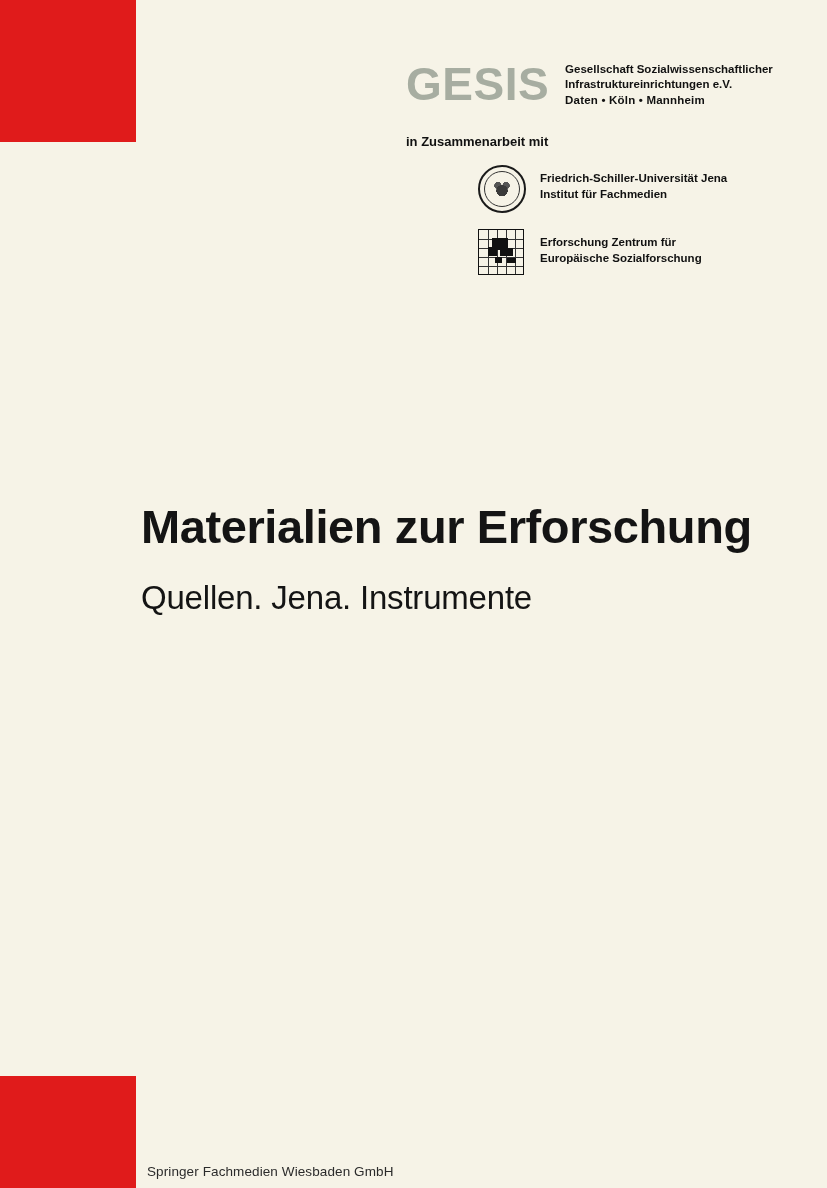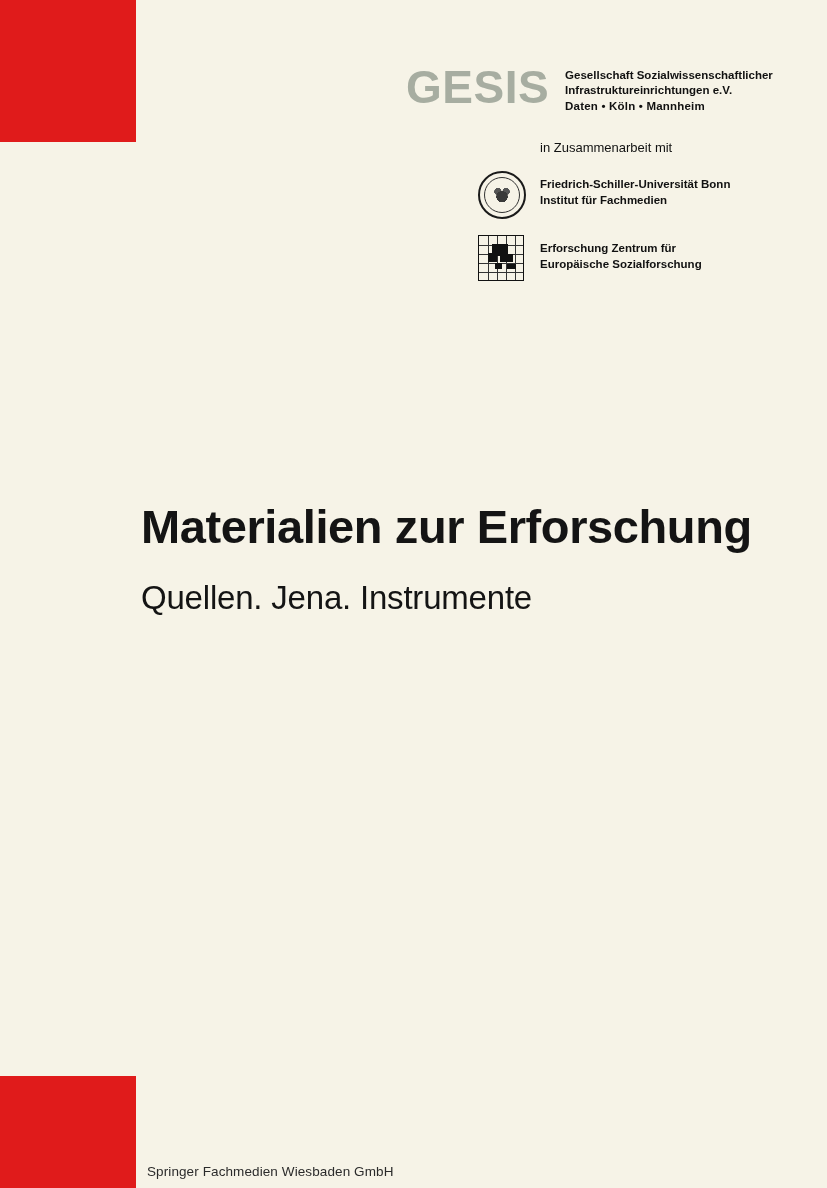--- a/index.html
+++ b/index.html
@@ -54,36 +54,35 @@
   .gesis-word {
     font-size: 46px;
     font-weight: bold;
     letter-spacing: 0.5px;
     color: #a7ada1;
     line-height: 0.95;
     font-family: "Liberation Sans", sans-serif;
   }
   .gesis-sub {
     margin-left: 16px;
-    margin-top: 6px;
+    margin-top: 0;
     font-size: 11.5px;
     font-weight: bold;
     line-height: 1.33;
     color: #111;
     white-space: nowrap;
   }
   .gesis-cities {
     letter-spacing: 0.2px;
   }
 
   .coop-line {
     margin-top: 26px;
-    margin-left: 134px;
     font-size: 13px;
-    font-weight: normal;
+    font-weight: bold;
     color: #111;
   }
 
   .partner {
     display: flex;
     align-items: center;
     margin-top: 12px;
     margin-left: 68px;
   }
   .partner-emblem {
@@ -198,21 +197,21 @@
       </div>
     </div>
 
     <div class="coop-line">in Zusammenarbeit mit</div>
 
     <div class="partner">
       <div class="partner-emblem">
         <div class="seal"></div>
       </div>
       <div class="partner-text">
-        <div>Friedrich-Schiller-Universität Bonn</div>
+        <div>Friedrich-Schiller-Universität Jena</div>
         <div>Institut für Fachmedien</div>
       </div>
     </div>
 
     <div class="partner">
       <div class="partner-emblem">
         <div class="mzes">
           <div class="lat" style="top:9px"></div>
           <div class="lat" style="top:18px"></div>
           <div class="lat" style="top:27px"></div>

